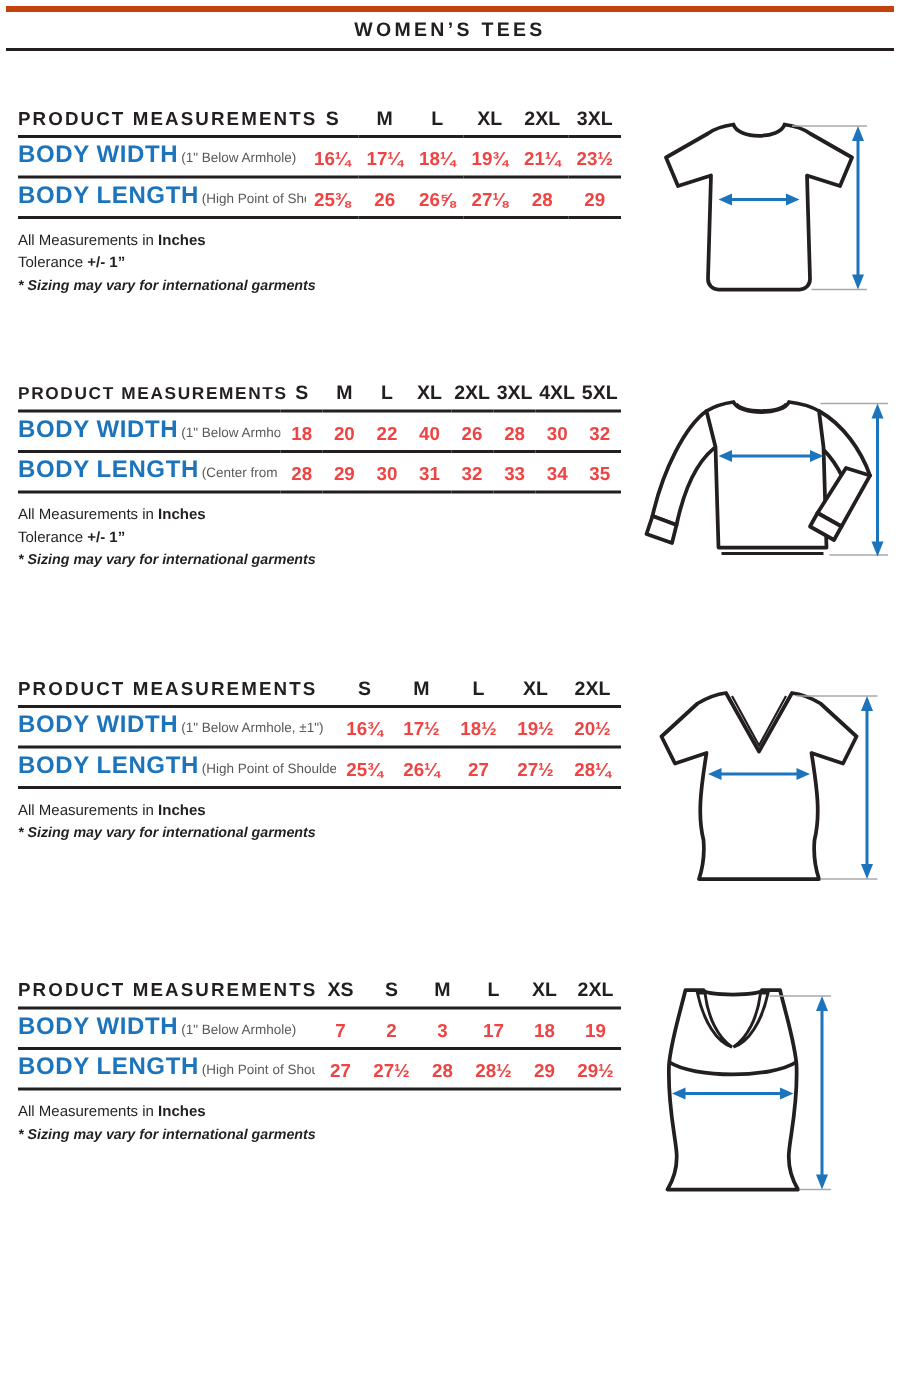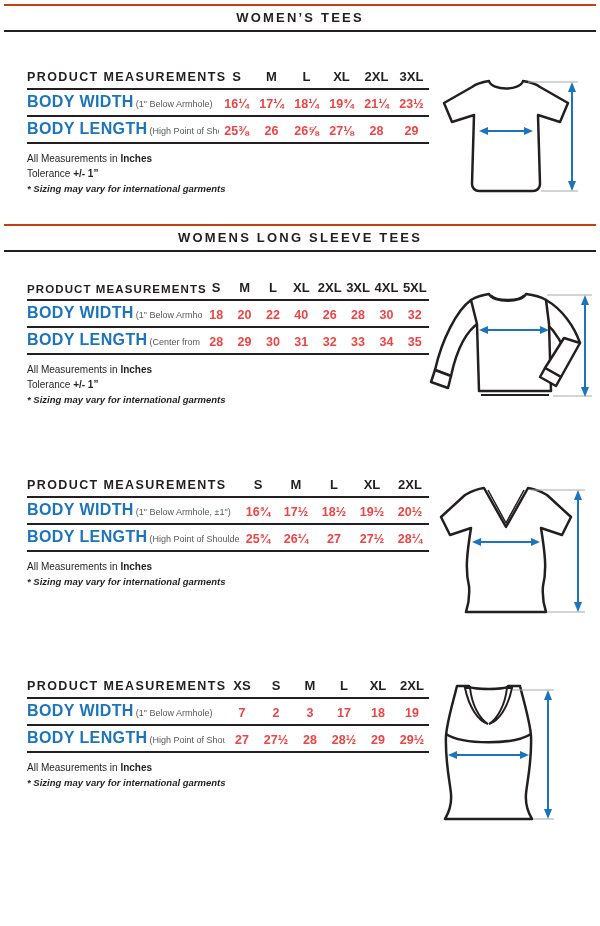--- a/index.html
+++ b/index.html
@@ -1,25 +1,25 @@
 <!DOCTYPE html>
 <html><head>
 <meta charset="utf-8">
 <title>Size Chart</title>
 <style>
   * { margin:0; padding:0; box-sizing:border-box; }
   html,body { width:600px; height:926px; overflow:hidden; background:#fff; }
   body { font-family:"Liberation Sans", sans-serif; color:#231F20; }
   .page { padding-top:4px; }
 
-  .sec-header { margin:0 4px; border-top:2px solid #c2410c; border-bottom:2px solid #231F20;
+  .sec-header { margin:0 4px; border-top:4px solid #c2410c; border-bottom:2px solid #231F20;
                 text-align:center; padding:4px 0 5px; }
   .sec-title { font-size:13px; font-weight:700; letter-spacing:2.2px; line-height:15px; }
 
-  .sec-body { position:relative; padding-left:27px; }
+  .sec-body { position:relative; padding-left:12px; }
   .s1 { height:158px; } .s2 { height:152px; } .s3 { height:157px; } .s4 { height:330px; }
 
   table.meas { border-collapse:collapse; width:402px; table-layout:fixed; }
   .meas tr { border-bottom:2px solid #231F20; }
   .meas th, .meas td { padding:3px 0 4px; vertical-align:bottom; }
   .meas th { font-size:13px; font-weight:700; text-align:center; white-space:nowrap; }
   .meas th.lbl { font-size:12.5px; letter-spacing:1.4px; text-align:left; }
   .s2 .meas th.lbl { font-size:11.5px; letter-spacing:1.1px; }
   .meas td.lbl { text-align:left; white-space:nowrap; overflow:hidden; }
   .s1 .lbl { width:192px; } .s2 .lbl { width:175px; } .s3 .lbl { width:212px; } .s4 .lbl { width:198px; }
@@ -98,23 +98,20 @@
             <line x1="140" y1="16" x2="140" y2="109" stroke="#1C75BC" stroke-width="2"></line>
             <polygon points="140,8 136,18 144,18" fill="#1C75BC"></polygon>
             <polygon points="140,117 136,107 144,107" fill="#1C75BC"></polygon>
           </g>
         </svg>
       </div>
     </div>
   </section>
 
   <section>
-    <div class="sec-header">
-      <h2 class="sec-title">WOMENS LONG SLEEVE TEES</h2>
-    </div>
     <div class="sec-body s2">
       <table class="meas mt2">
         <tbody>
             <tr class="head">
           <th class="lbl">PRODUCT MEASUREMENTS</th>
           <th>S</th>
           <th>M</th>
           <th>L</th>
           <th>XL</th>
           <th>2XL</th>

